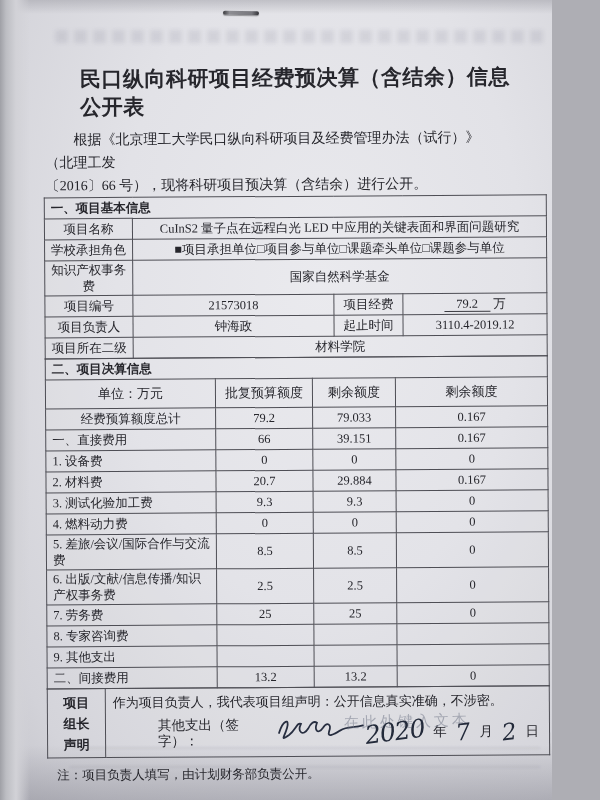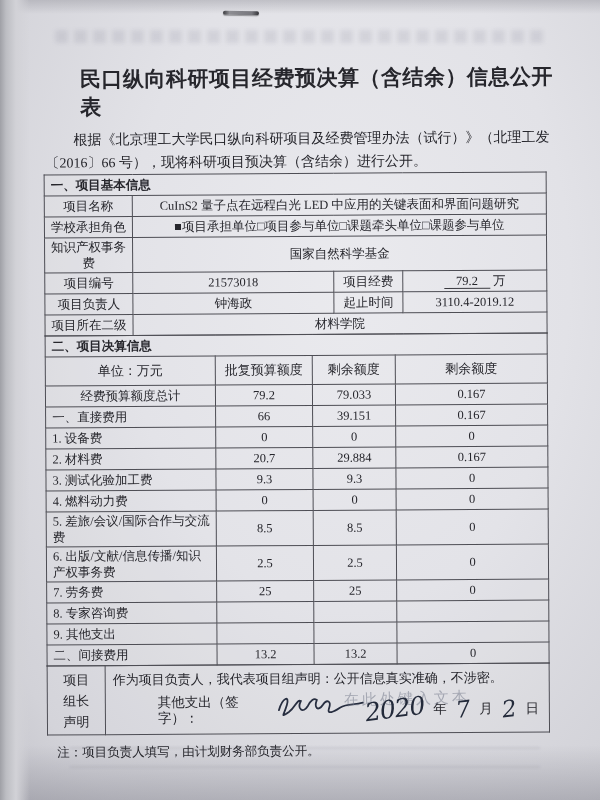--- a/index.html
+++ b/index.html
@@ -3,21 +3,21 @@
 <meta charset="utf-8">
 <style>
   html,body{margin:0;padding:0;}
   body{
     width:600px;height:800px;overflow:hidden;
     background:#aeaeb4;
     font-family:"Liberation Serif","DejaVu Serif",serif;
     color:#26262c;
   }
   .photo{
-    position:relative;width:600px;height:800px;
+    position:relative;width:552px;height:800px;
     background:
       linear-gradient(90deg,#9fa0a6 0px,#bcbdc2 6px,#d2d2d7 16px,rgba(214,214,219,0) 30px),
       linear-gradient(180deg,rgba(150,150,158,.45) 0px,rgba(150,150,158,0) 14px),
       linear-gradient(0deg,rgba(138,138,148,.5) 0px,rgba(138,138,148,0) 55px),
       radial-gradient(ellipse at 58% 35%, #e9e9ed 0%, #e2e2e7 45%, #d2d2d8 85%, #c4c4cb 100%);
   }
   .content{position:absolute;inset:0;transform:rotate(-0.35deg);}
   
   .staple{
     position:absolute;left:223px;top:11px;width:36px;height:4px;border-radius:2px;
@@ -46,21 +46,21 @@
     padding:1px 4px;height:18px;overflow:hidden;vertical-align:middle;
   }
   .tblB,.tblC{margin-top:-1px;}
   .sec{font-weight:bold;padding-left:6px;}
   .lbl,.val{text-align:center;}
   .rowlbl{text-align:left;padding-left:6px;}
   .center{text-align:center;}
   .hdr td{height:26px;font-size:13px;}
   .ul{border-bottom:1px solid #3a3a40;padding:0 12px;}
 
-  .dleft{text-align:center;font-size:13px;vertical-align:middle;}
+  .dleft{text-align:center;font-size:13px;vertical-align:middle;font-weight:bold;}
   .dleft div{line-height:21px;}
   .dright{padding:0;}
   .statement{font-size:13px;padding:5px 4px 0 7px;line-height:17px;}
   .signrow{position:relative;display:flex;align-items:center;height:46px;padding-left:52px;font-size:13.5px;}
   .sig{margin:-10px 0 0 2px;flex:0 0 auto;}
   .ghost{
     position:absolute;left:238px;top:4px;color:rgba(118,124,140,.55);
     font-size:15px;letter-spacing:3px;transform:rotate(-1deg);white-space:nowrap;
   }
   .dategroup{margin-left:auto;display:flex;align-items:center;gap:9px;padding-right:10px;}

